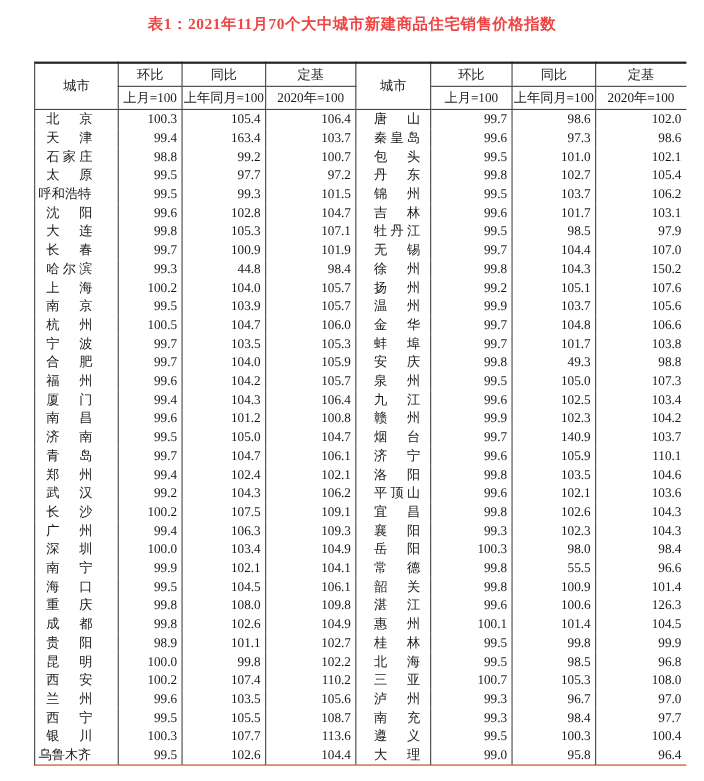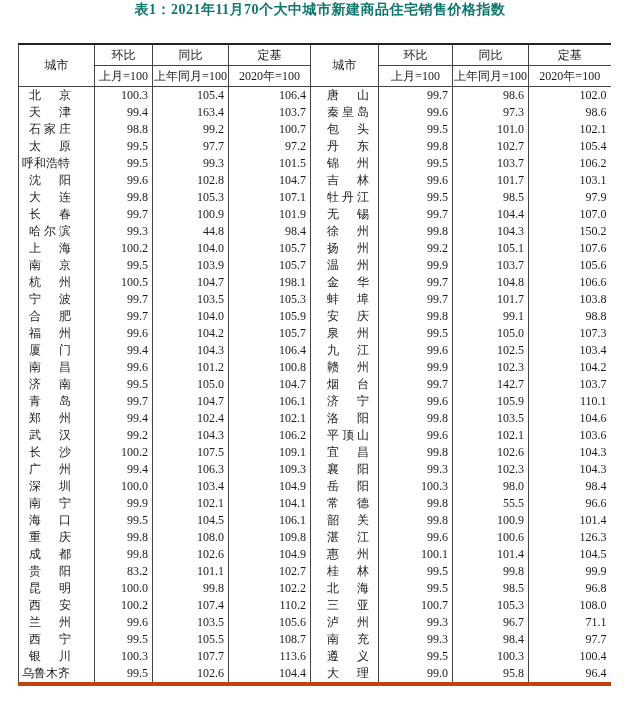--- a/index.html
+++ b/index.html
@@ -12,34 +12,35 @@
     font-family: "Liberation Serif", "DejaVu Serif", serif;
     color: #1a1a1a;
   }
   .page {
     width: 640px;
     height: 710px;
     position: relative;
   }
   .title {
     margin: 0;
+    padding-top: 13px;
     text-align: center;
     font-size: 14px;
     line-height: 19px;
     font-weight: bold;
-    color: #0f766e;
+    color: #ef4444;
     letter-spacing: 0.5px;
   }
   table.idx {
     border-collapse: collapse;
     table-layout: fixed;
-    margin: 24px 0 0 18px;
+    margin: 24px 0 0 31px;
     width: 592px;
     border-top: 2px solid #222222;
-    border-bottom: 4px solid #c2410c;
+    border-bottom: 1px solid #c2410c;
     border-left: 1px solid #444444;
     font-size: 12px;
   }
   th, td {
     padding: 0;
     border-right: 1px solid #444444;
     font-weight: normal;
     overflow: hidden;
     white-space: nowrap;
   }
@@ -341,21 +342,21 @@
         </tr>
         <tr>
           <td class="city city-l">
             <div class="cityname n2">
               <span>杭</span>
               <span>州</span>
             </div>
           </td>
           <td class="num">100.5</td>
           <td class="num">104.7</td>
-          <td class="num">198.1</td>
+          <td class="num">106.0</td>
           <td class="city city-r">
             <div class="cityname n2">
               <span>金</span>
               <span>华</span>
             </div>
           </td>
           <td class="num">99.7</td>
           <td class="num">104.8</td>
           <td class="num">106.6</td>
         </tr>
@@ -389,21 +390,21 @@
           <td class="num">99.7</td>
           <td class="num">104.0</td>
           <td class="num">105.9</td>
           <td class="city city-r">
             <div class="cityname n2">
               <span>安</span>
               <span>庆</span>
             </div>
           </td>
           <td class="num">99.8</td>
-          <td class="num">99.1</td>
+          <td class="num">49.3</td>
           <td class="num">98.8</td>
         </tr>
         <tr>
           <td class="city city-l">
             <div class="cityname n2">
               <span>福</span>
               <span>州</span>
             </div>
           </td>
           <td class="num">99.6</td>
@@ -469,21 +470,21 @@
           <td class="num">99.5</td>
           <td class="num">105.0</td>
           <td class="num">104.7</td>
           <td class="city city-r">
             <div class="cityname n2">
               <span>烟</span>
               <span>台</span>
             </div>
           </td>
           <td class="num">99.7</td>
-          <td class="num">142.7</td>
+          <td class="num">140.9</td>
           <td class="num">103.7</td>
         </tr>
         <tr>
           <td class="city city-l">
             <div class="cityname n2">
               <span>青</span>
               <span>岛</span>
             </div>
           </td>
           <td class="num">99.7</td>
@@ -680,21 +681,21 @@
           <td class="num">101.4</td>
           <td class="num">104.5</td>
         </tr>
         <tr>
           <td class="city city-l">
             <div class="cityname n2">
               <span>贵</span>
               <span>阳</span>
             </div>
           </td>
-          <td class="num">83.2</td>
+          <td class="num">98.9</td>
           <td class="num">101.1</td>
           <td class="num">102.7</td>
           <td class="city city-r">
             <div class="cityname n2">
               <span>桂</span>
               <span>林</span>
             </div>
           </td>
           <td class="num">99.5</td>
           <td class="num">99.8</td>
@@ -751,21 +752,21 @@
           <td class="num">103.5</td>
           <td class="num">105.6</td>
           <td class="city city-r">
             <div class="cityname n2">
               <span>泸</span>
               <span>州</span>
             </div>
           </td>
           <td class="num">99.3</td>
           <td class="num">96.7</td>
-          <td class="num">71.1</td>
+          <td class="num">97.0</td>
         </tr>
         <tr>
           <td class="city city-l">
             <div class="cityname n2">
               <span>西</span>
               <span>宁</span>
             </div>
           </td>
           <td class="num">99.5</td>
           <td class="num">105.5</td>

